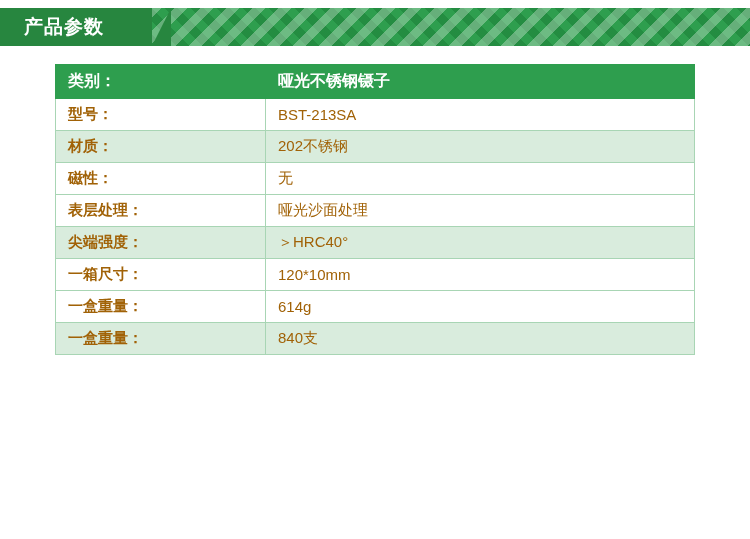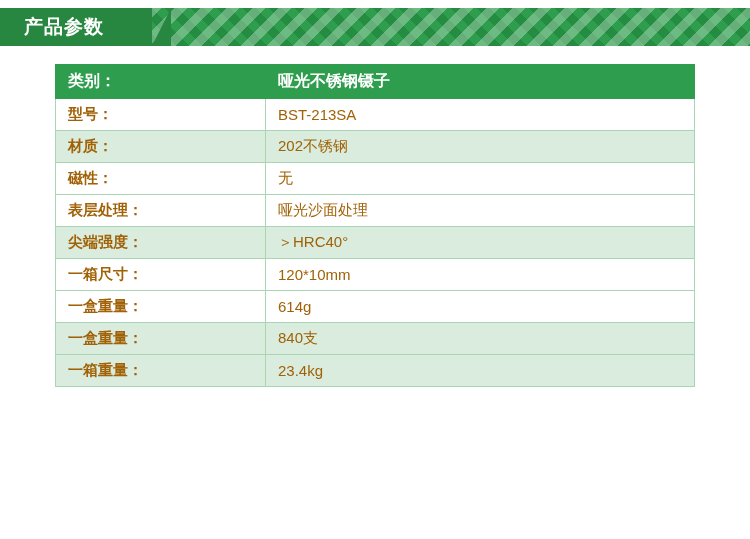--- a/index.html
+++ b/index.html
@@ -181,21 +181,17 @@
           <td class="val">120*10mm</td>
         </tr>
         <tr class="plain">
           <td class="key">一盒重量：</td>
           <td class="val">614g</td>
         </tr>
         <tr class="alt">
           <td class="key">一盒重量：</td>
           <td class="val">840支</td>
         </tr>
-        <tr class="alt">
-          <td class="key">一箱重量：</td>
-          <td class="val">23.4kg</td>
-        </tr>
       </tbody>
     </table>
   </div>
 
 </div>
 
 </body></html>

